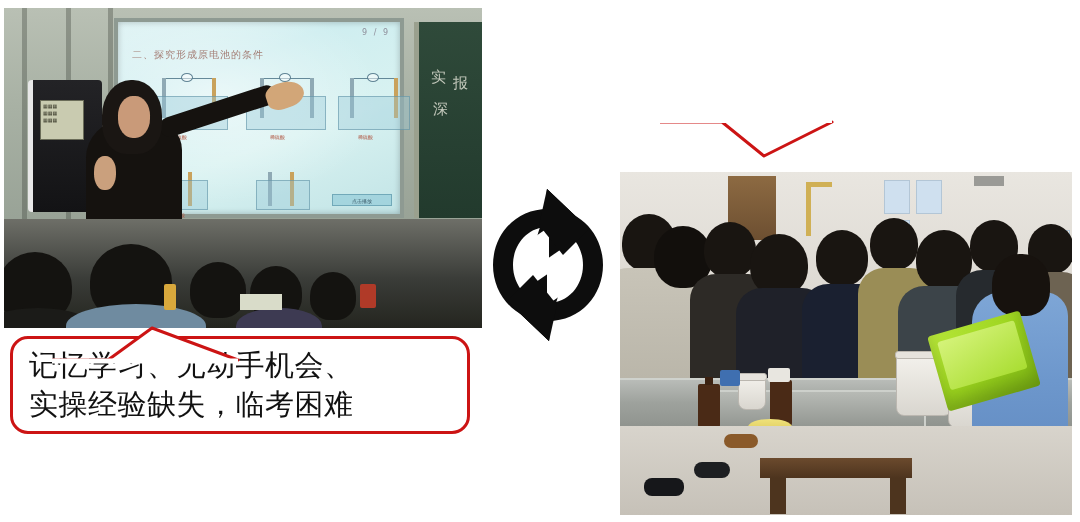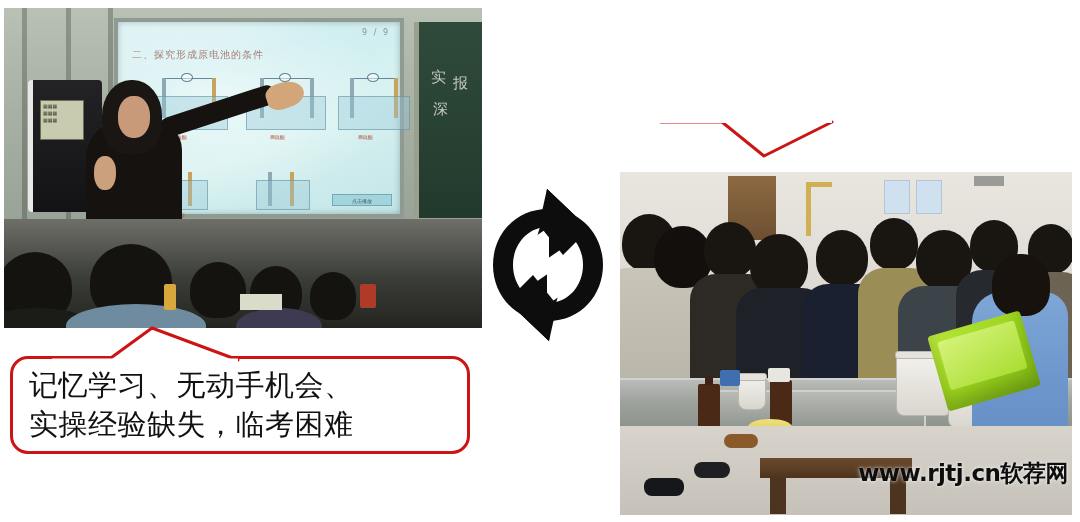--- a/index.html
+++ b/index.html
@@ -258,21 +258,21 @@
     line-height: 39px;
     color: #111111;
     font-weight: 500;
     letter-spacing: .5px;
     white-space: pre-line;
     padding: 2px 10px 2px 16px;
     font-family: "DejaVu Sans", "Liberation Sans", sans-serif;
   }
 
   #callout-top-right { left: 596px; top: 18px; width: 478px; height: 104px; }
-  #callout-bottom-left { left: 10px; top: 356px; width: 460px; height: 98px; }
+  #callout-bottom-left { left: 10px; top: 336px; width: 460px; height: 98px; }
 
   
   .tail { position: absolute; z-index: 6; }
 
   
   #sync-icon {
     position: absolute; left: 487px; top: 187px; width: 122px; height: 156px;
     z-index: 4;
   }
 </style>
@@ -408,21 +408,20 @@
     <div style="position:absolute;left:410px;top:272px;width:42px;height:56px;background:#8fce1f;transform:rotate(8deg);"></div>
 
     <div class="lab-floor"></div>
     <div class="lab-stool"></div>
     <div class="lab-stool-leg" style="left:150px;"></div>
     <div class="lab-stool-leg" style="left:270px;"></div>
     <div style="position:absolute;left:24px;top:306px;width:40px;height:18px;background:#16171a;border-radius:8px;"></div>
     <div style="position:absolute;left:74px;top:290px;width:36px;height:16px;background:#1d1f22;border-radius:8px;"></div>
     <div style="position:absolute;left:104px;top:262px;width:34px;height:14px;background:#8a5a2a;border-radius:7px;"></div>
 
-    <div class="watermark">www.rjtj.cn软荐网</div>
   </div>
 
   <svg id="sync-icon" viewBox="0 0 122 156">
     <g fill="#0d0d0d">
 
       <path d="M61 22 C28 22 6 48 6 78 C6 108 28 134 61 134 C94 134 116 108 116 78
                C116 48 94 22 61 22 Z
                M61 40 C81 40 96 57 96 78 C96 99 81 116 61 116 C41 116 26 99 26 78
                C26 57 41 40 61 40 Z"></path>
 

